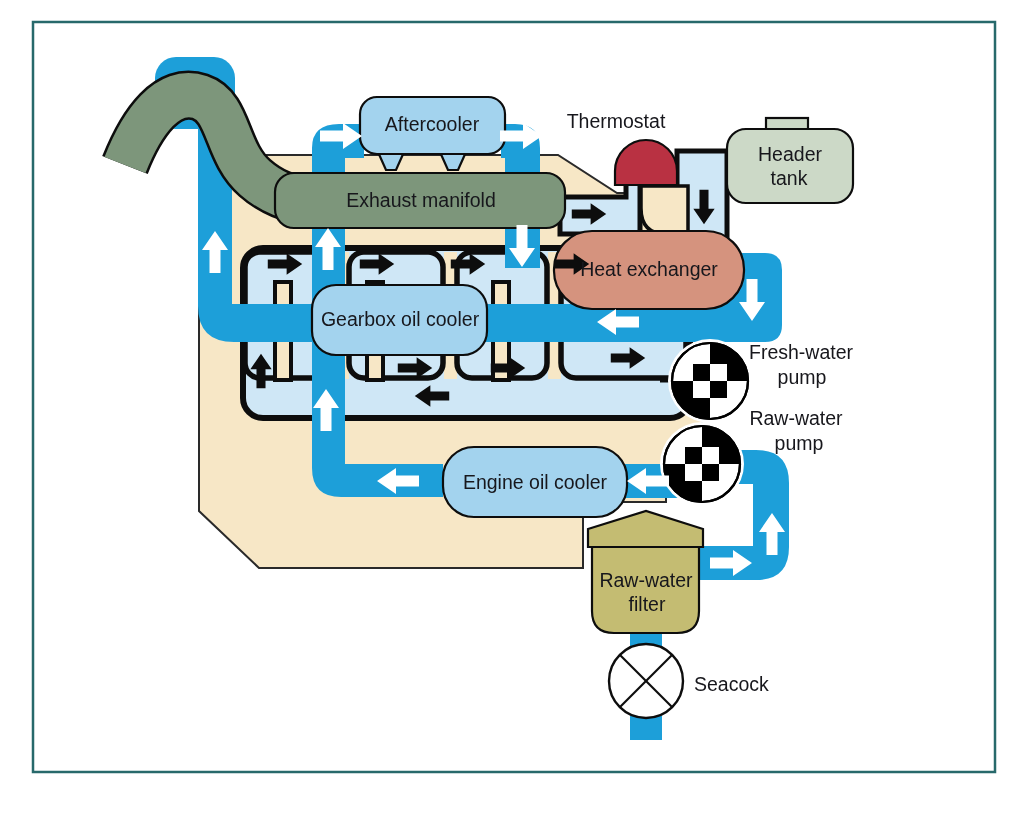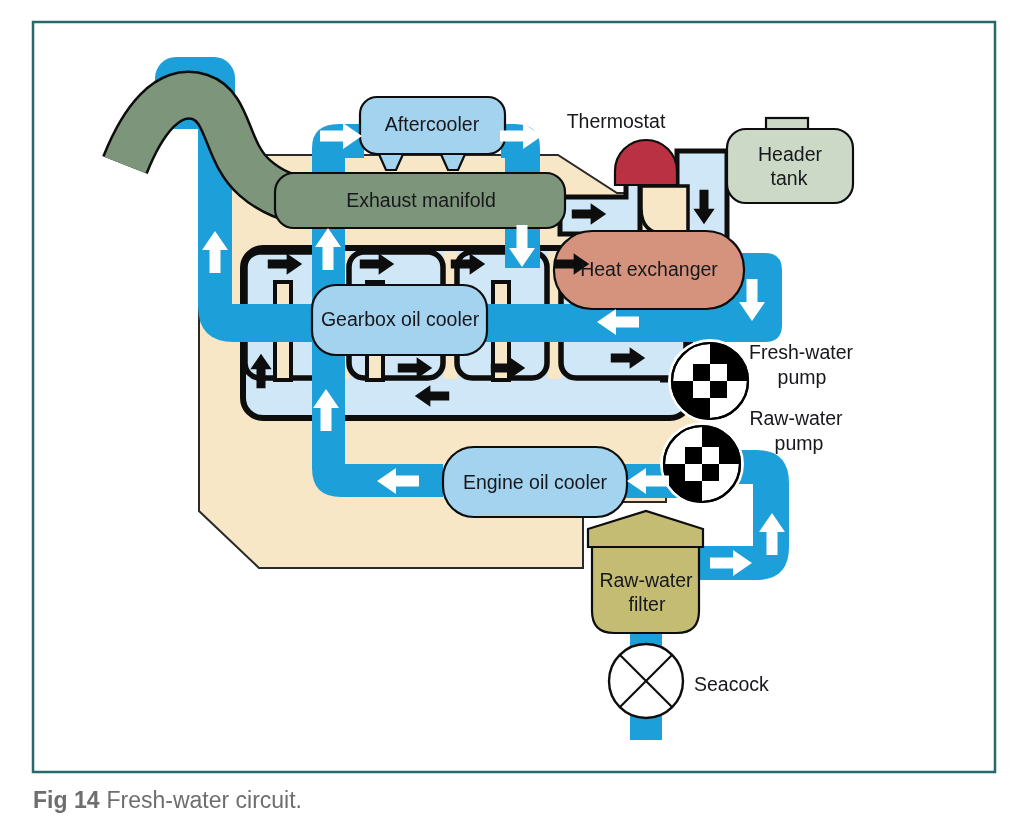--- a/index.html
+++ b/index.html
@@ -175,16 +175,13 @@
   <text class="lbl" x="801" y="359">Fresh-water</text>
   <text class="lbl" x="802" y="384">pump</text>
   <text class="lbl" x="796" y="425">Raw-water</text>
   <text class="lbl" x="799" y="450">pump</text>
   <text class="lbl" x="535" y="489">Engine oil cooler</text>
   <text class="lbl" x="646" y="587">Raw-water</text>
   <text class="lbl" x="647" y="611">filter</text>
   <text class="lbl lbl-start" x="694" y="691">Seacock</text>
 </svg>
 
-<div class="caption">
-  <span class="fig">Fig 14</span><span>Fresh-water circuit.</span>
-</div>
 </div>
 
 </body></html>

